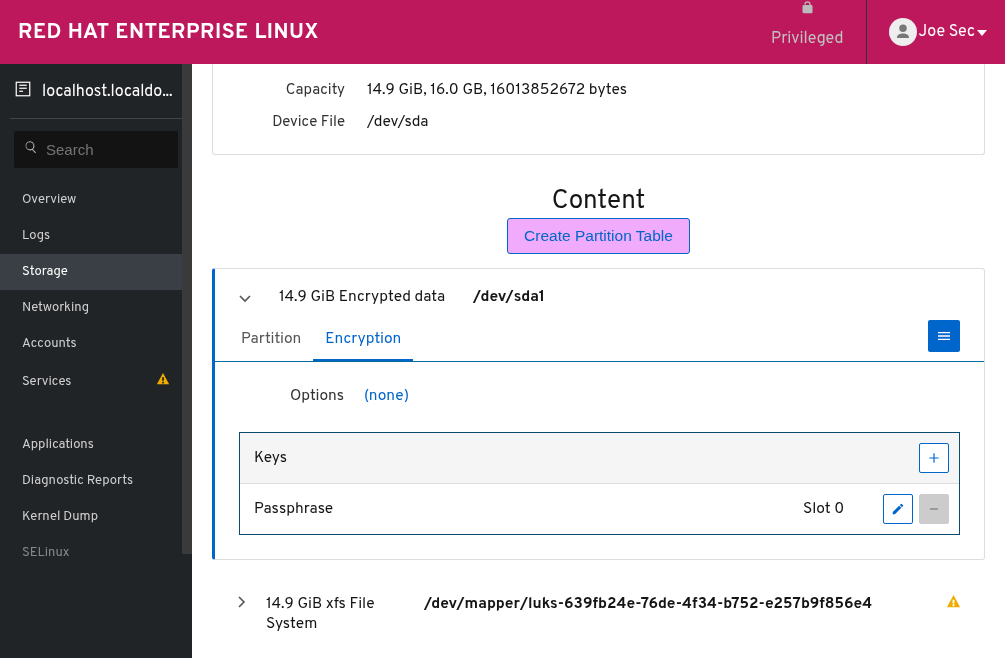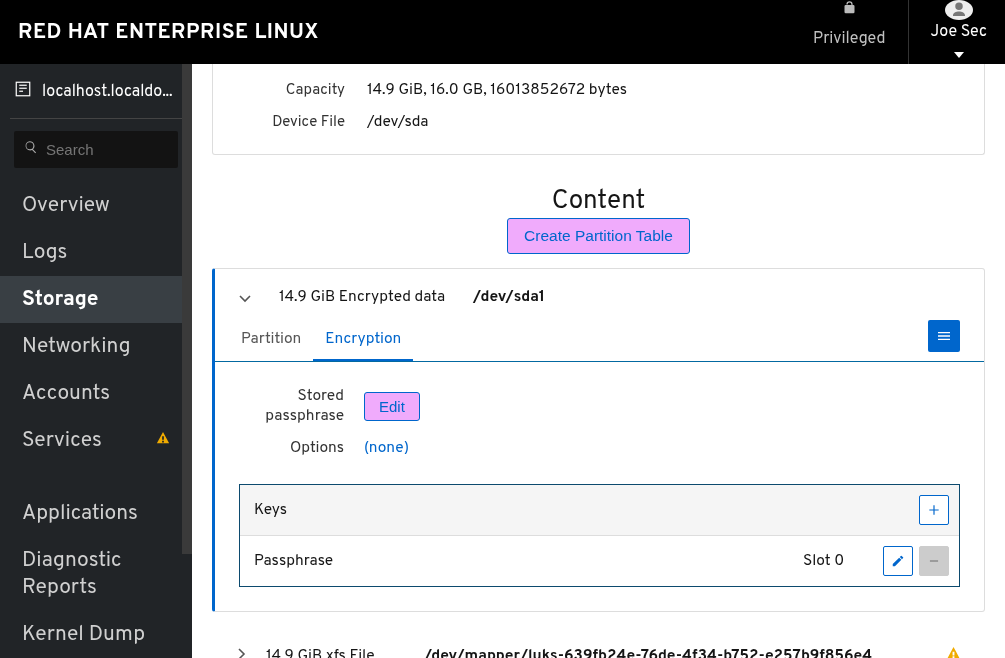--- a/index.html
+++ b/index.html
@@ -10,21 +10,21 @@
     color: #151515;
     background: #f0f0f0;
     overflow: hidden;
     width: 1005px;
     height: 658px;
   }
 
   
   .topbar {
     height: 64px;
-    background: #000000;
+    background: #be185d;
     color: #fff;
     display: flex;
     align-items: center;
     padding: 0 18px 0 18px;
     position: relative;
   }
   .brand {
     font-weight: 700;
     font-size: 21px;
     letter-spacing: 0.5px;
@@ -46,21 +46,20 @@
     font-size: 16px;
     flex-direction: column;
   }
   .user-box {
     display: flex;
     align-items: center;
     gap: 2px;
     padding-left: 22px;
     height: 100%;
     font-size: 16px;
-    flex-direction: column;
   }
   .avatar {
     width: 28px; height: 28px; border-radius: 50%;
     background: #eee;
     display:flex; align-items:center; justify-content:center;
   }
   .avatar svg { width: 18px; height: 18px; fill:#777; }
 
   
   .shell {
@@ -103,29 +102,29 @@
     padding: 10px 10px 10px 32px;
     font-size:15px;
     border-radius:2px;
   }
   .search-wrap { position:relative; }
   .search-wrap svg { position:absolute; left:24px; top:9px; width:14px; height:14px; fill:#aaa; }
 
   .nav { list-style:none; }
   .nav li {
     padding: 10px 22px;
-    font-size:21px;
+    font-size:13px;
     color:#d0d0d0;
     display:flex; align-items:center; justify-content:space-between;
     cursor:pointer;
   }
   .nav li.active {
     background:#393f44;
     color:#fff;
-    font-weight:700;
+    font-weight:400;
   }
   .nav-spacer { height: 26px; }
   .warn-tri { color:#f0ab00; font-size:14px; }
 
   
   .main {
     flex:1;
     background:#fff;
     overflow-y:auto;
     padding: 0 20px 40px 20px;
@@ -386,26 +385,20 @@
         <div class="tab">Partition</div>
         <div class="tab active">Encryption</div>
         <button class="kebab-btn">
           <svg viewBox="0 0 24 24">
               <path d="M3 6h18v2H3zM3 11h18v2H3zM3 16h18v2H3z"></path>
             </svg>
         </button>
       </div>
 
       <div class="enc-body">
-        <div class="enc-row">
-          <div class="enc-label">Stored passphrase</div>
-          <div class="enc-val">
-            <button class="btn-outline small">Edit</button>
-          </div>
-        </div>
         <div class="enc-row">
           <div class="enc-label">Options</div>
           <div class="enc-val link">(none)</div>
         </div>
 
         <div class="keys-table">
           <div class="keys-head">
             <div class="keys-head-title">Keys</div>
             <button class="sq-btn">
               <svg viewBox="0 0 24 24">

